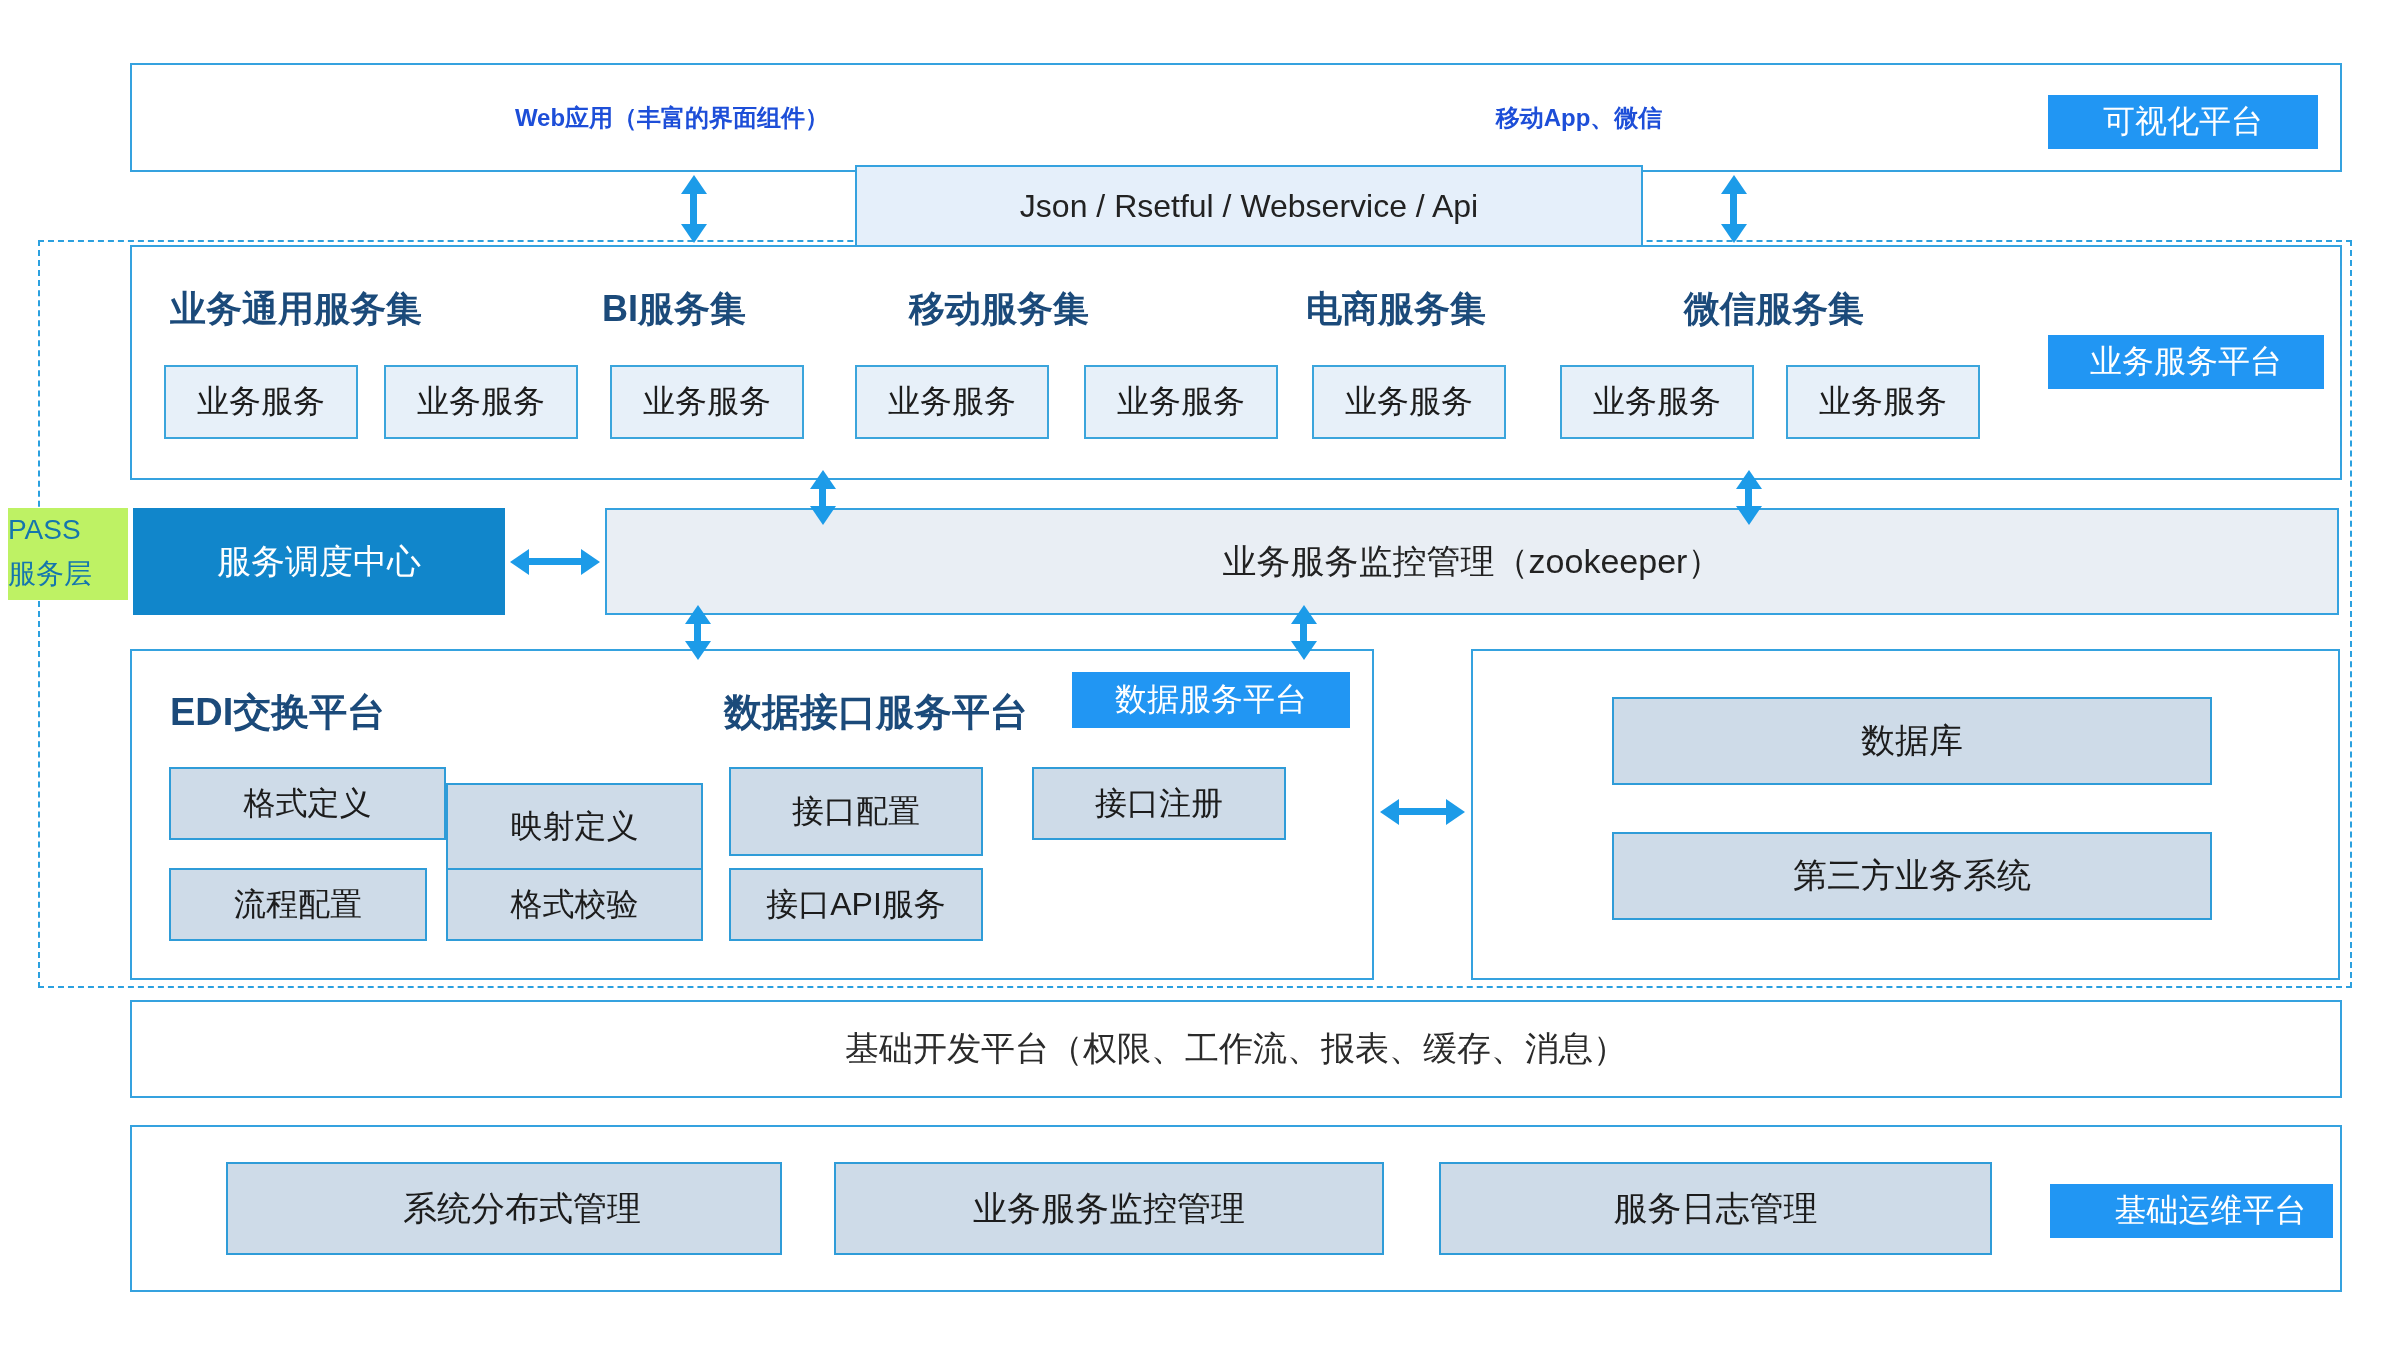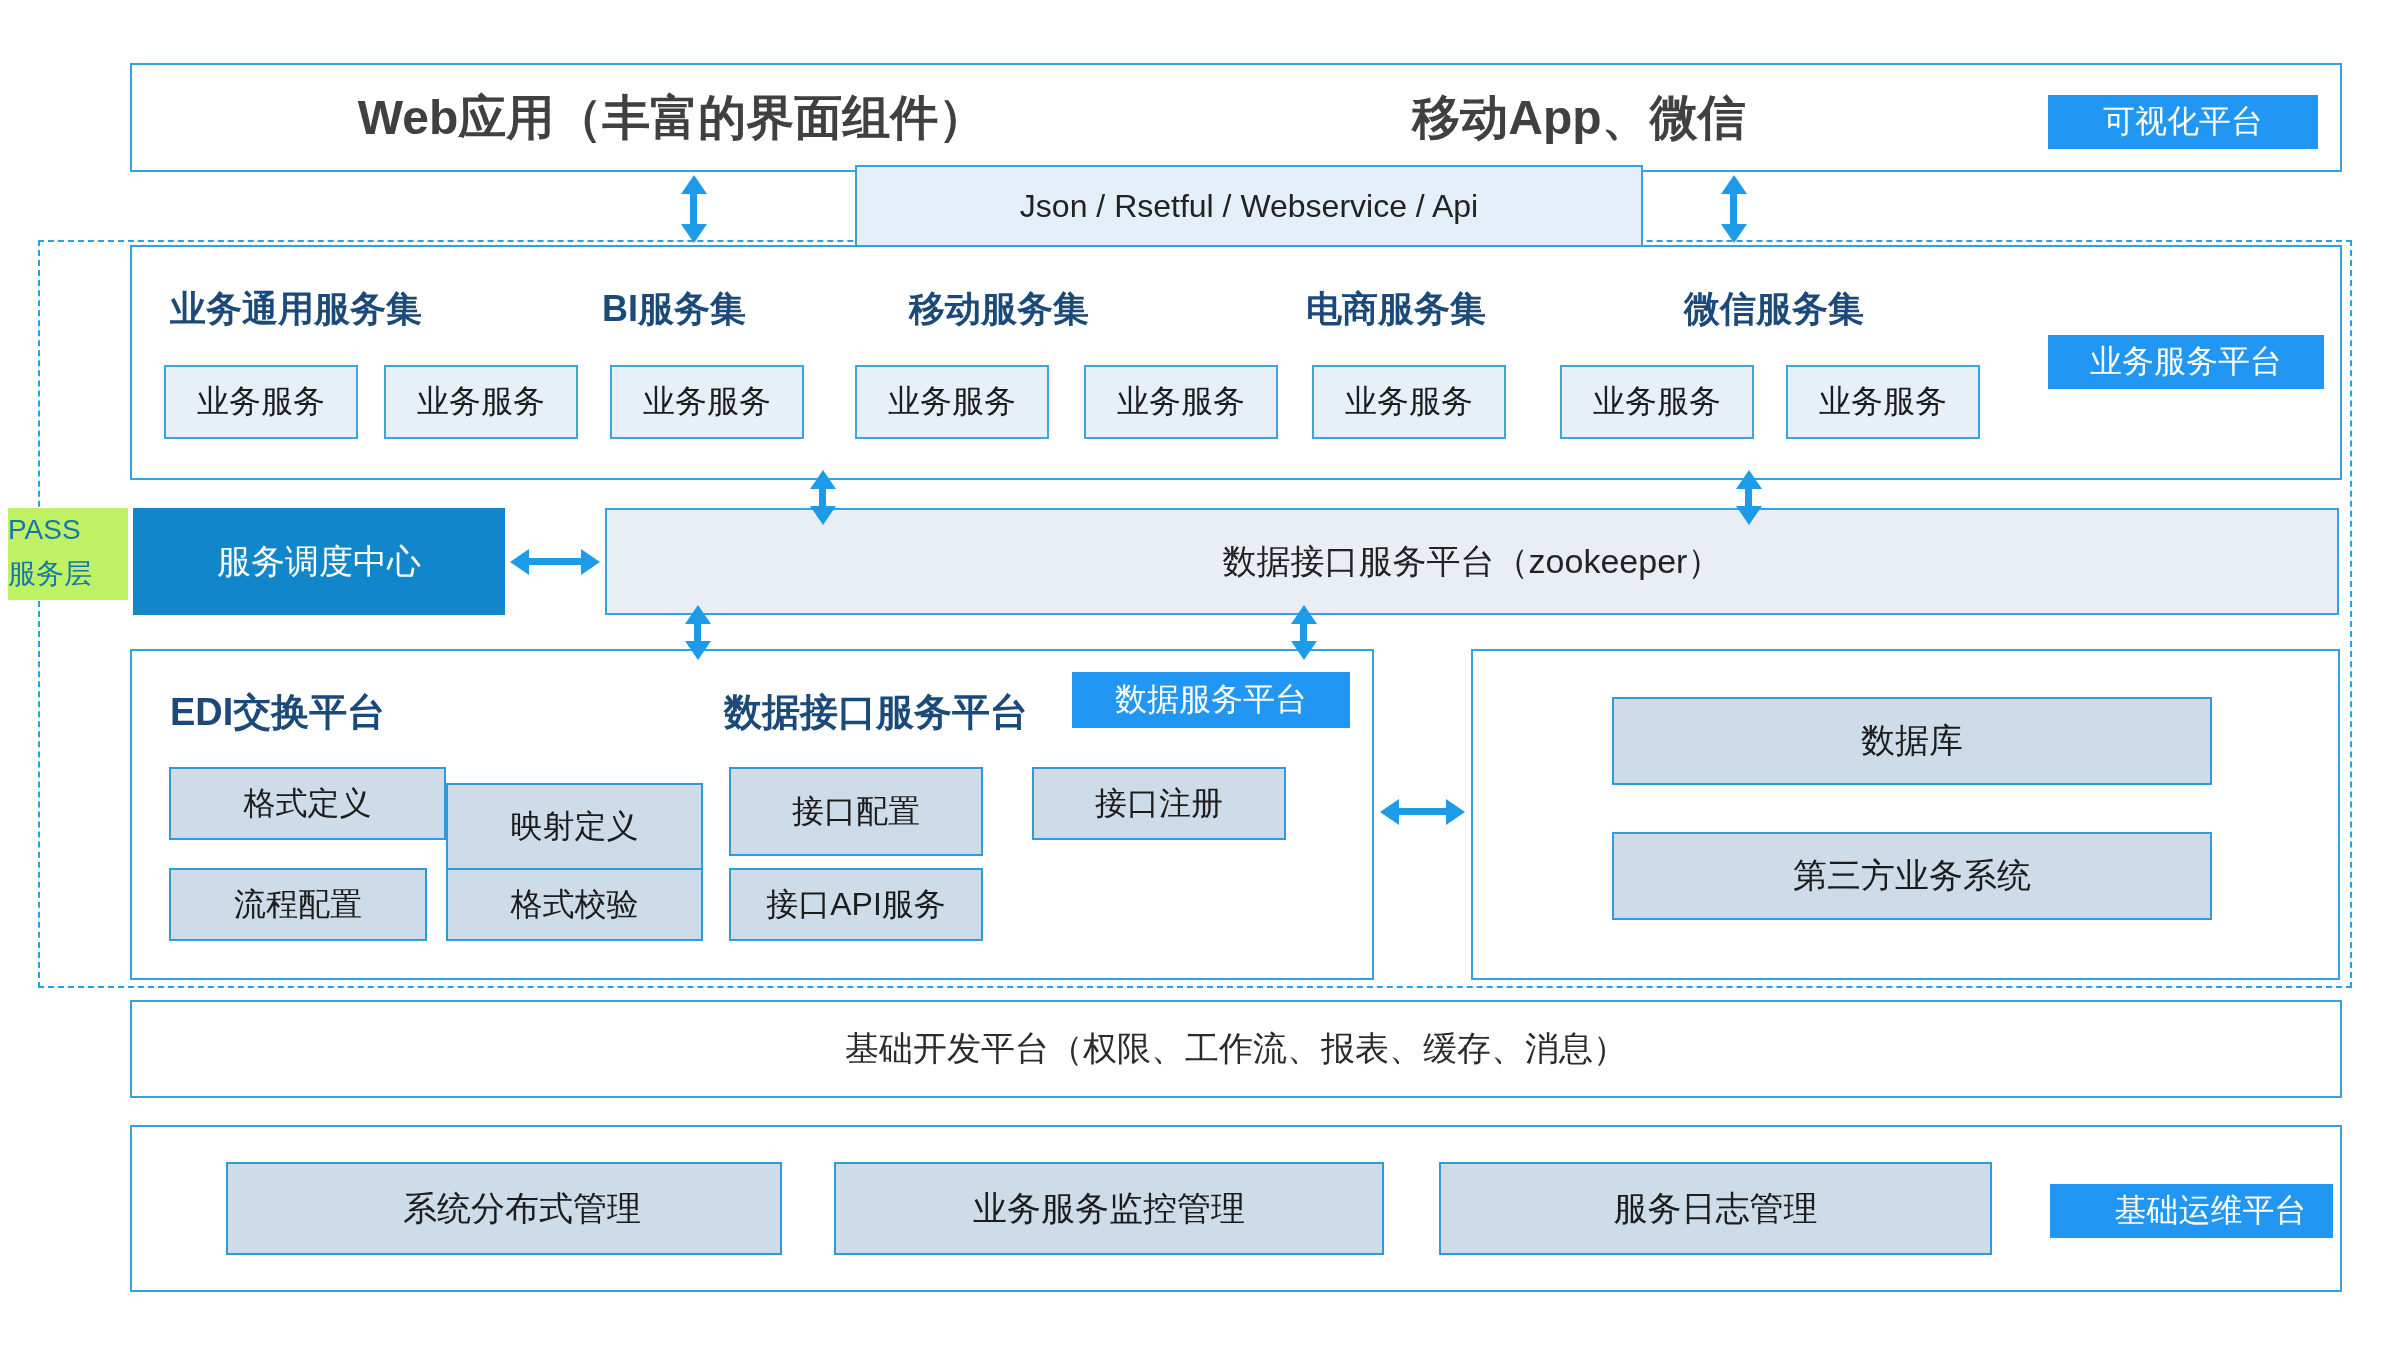--- a/index.html
+++ b/index.html
@@ -5,21 +5,21 @@
   html,body{margin:0;padding:0;background:#ffffff;}
   body{font-family:"Liberation Sans", sans-serif;}
   #canvas{position:relative;width:2400px;height:1350px;background:#ffffff;overflow:hidden;}
   .abs{position:absolute;box-sizing:border-box;}
   .flexc{display:flex;align-items:center;justify-content:center;}
   .panel{background:#ffffff;border:2px solid #35A2DF;}
   .lightbox{background:#E7F0F9;border:2px solid #3BA5DC;font-size:32px;color:#1c1c1c;}
   .graybox{background:#CEDBE8;border:2px solid #2F9CD8;font-size:34px;color:#1c1c1c;}
   .badge{background:#2196F3;color:#ffffff;font-size:32px;}
   .hdr{position:absolute;font-weight:bold;font-size:36px;color:#1B4A7A;white-space:nowrap;}
-  .bigtxt{font-weight:bold;font-size:48px;color:#404040;white-space:nowrap;}
+  .bigtxt{font-weight:bold;font-size:24px;color:#1d4ed8;white-space:nowrap;}
   .dashedbox{border:2px dashed #2BA0DF;}
   .varrow{position:absolute;width:7px;background:#1C9BE8;}
   .varrow::before{content:"";position:absolute;left:50%;transform:translateX(-50%);top:-17px;width:0;height:0;
     border-left:13px solid transparent;border-right:13px solid transparent;border-bottom:19px solid #1C9BE8;}
   .varrow::after{content:"";position:absolute;left:50%;transform:translateX(-50%);bottom:-17px;width:0;height:0;
     border-left:13px solid transparent;border-right:13px solid transparent;border-top:19px solid #1C9BE8;}
   .harrow{position:absolute;height:7px;background:#1C9BE8;}
   .harrow::before{content:"";position:absolute;top:50%;transform:translateY(-50%);left:-18px;width:0;height:0;
     border-top:13px solid transparent;border-bottom:13px solid transparent;border-right:19px solid #1C9BE8;}
   .harrow::after{content:"";position:absolute;top:50%;transform:translateY(-50%);right:-18px;width:0;height:0;
@@ -60,21 +60,21 @@
     <div class="abs flexc lightbox" style="left:952px;top:118px;width:194px;height:74px;">业务服务</div>
     <div class="abs flexc lightbox" style="left:1180px;top:118px;width:194px;height:74px;">业务服务</div>
     <div class="abs flexc lightbox" style="left:1428px;top:118px;width:194px;height:74px;">业务服务</div>
     <div class="abs flexc lightbox" style="left:1654px;top:118px;width:194px;height:74px;">业务服务</div>
 
     <div class="abs flexc badge" style="left:1916px;top:88px;width:276px;height:54px;">业务服务平台</div>
   </div>
 
   <div class="abs flexc" style="left:133px;top:508px;width:372px;height:107px;z-index:2;background:#1186CB;color:#fff;font-size:34px;">服务调度中心</div>
 
-  <div class="abs flexc" style="left:605px;top:508px;width:1734px;height:107px;z-index:2;background:#E9EEF4;border:2px solid #35A2DF;font-size:34px;color:#222;">数据接口服务平台（zookeeper）</div>
+  <div class="abs flexc" style="left:605px;top:508px;width:1734px;height:107px;z-index:2;background:#E9EEF4;border:2px solid #35A2DF;font-size:34px;color:#222;">业务服务监控管理（zookeeper）</div>
 
   <div class="abs panel" style="left:130px;top:649px;width:1244px;height:331px;z-index:2;">
     <span class="hdr" style="left:38px;top:36px;font-size:38px;">EDI交换平台</span>
     <span class="hdr" style="left:592px;top:36px;font-size:38px;">数据接口服务平台</span>
     <div class="abs flexc badge" style="left:940px;top:21px;width:278px;height:56px;">数据服务平台</div>
 
     <div class="abs flexc graybox" style="left:37px;top:116px;width:277px;height:73px;font-size:32px;">格式定义</div>
     <div class="abs flexc graybox" style="left:314px;top:132px;width:257px;height:88px;font-size:32px;">映射定义</div>
     <div class="abs flexc graybox" style="left:597px;top:116px;width:254px;height:89px;font-size:32px;">接口配置</div>
     <div class="abs flexc graybox" style="left:900px;top:116px;width:254px;height:73px;font-size:32px;">接口注册</div>

